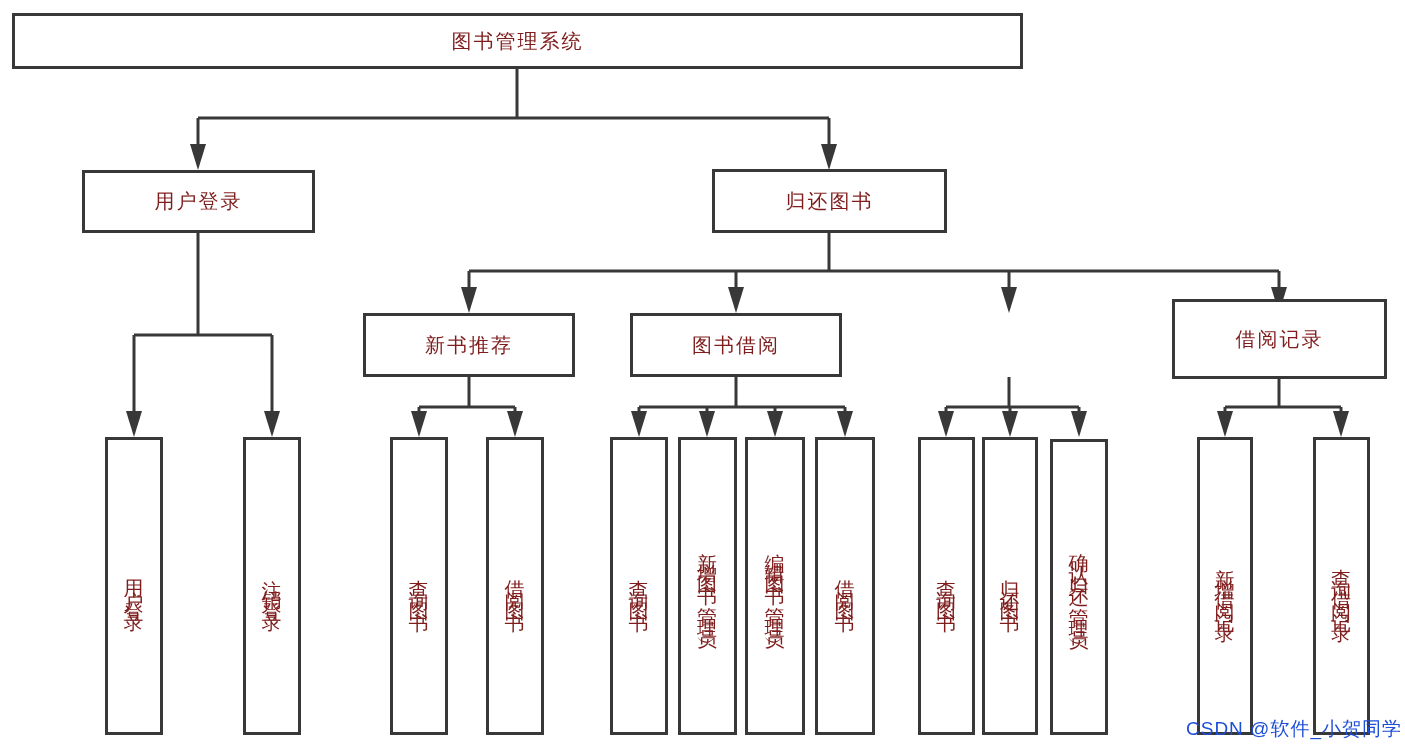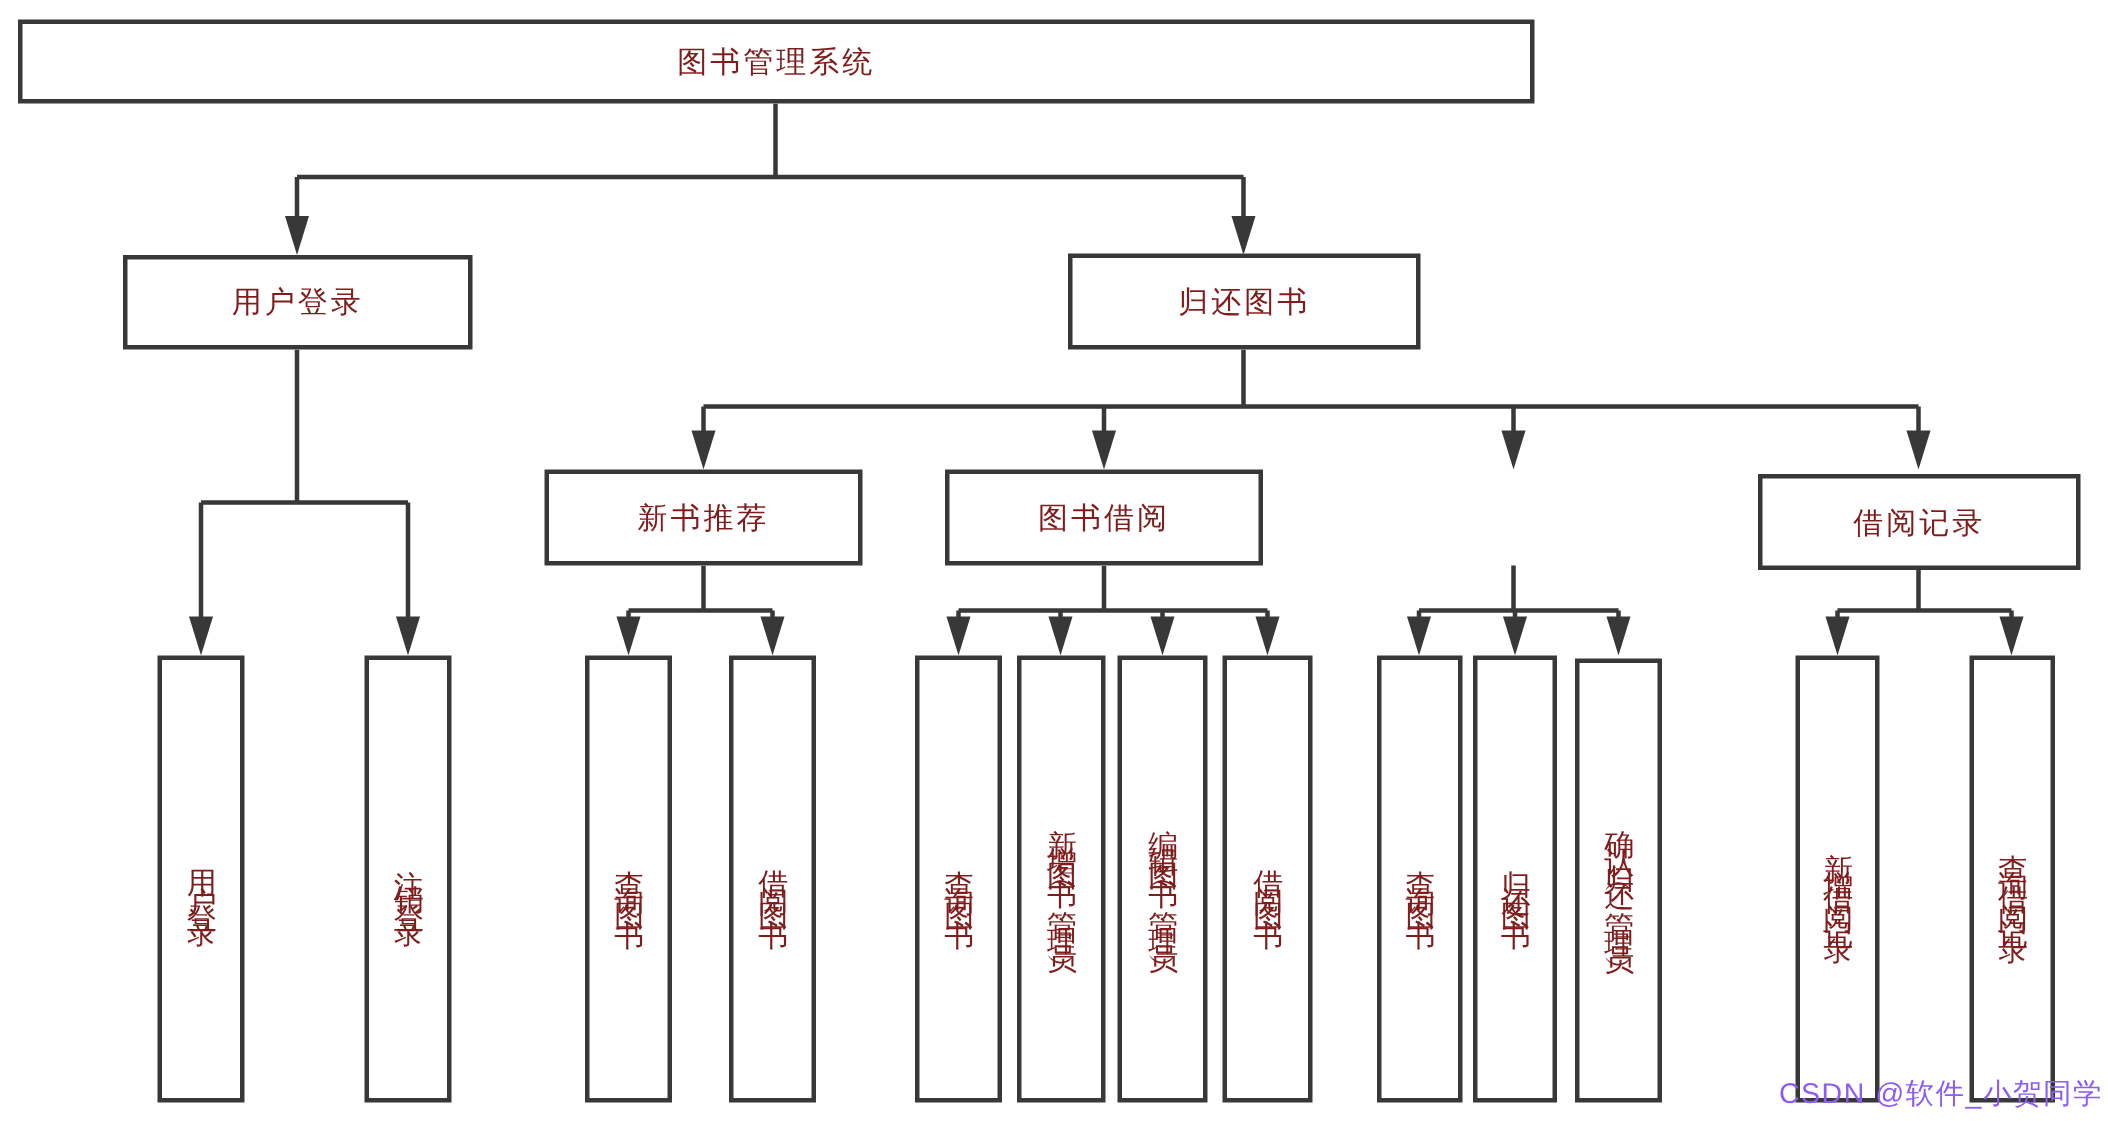--- a/index.html
+++ b/index.html
@@ -39,21 +39,21 @@
     text-orientation: mixed;
     letter-spacing: 11px;
     line-height: 1;
     white-space: nowrap;
   }
   .watermark {
     position: absolute;
     left: 1186px;
     top: 716px;
     font-size: 19px;
-    color: #8b5cf6;
+    color: #1d4ed8;
     letter-spacing: 1px;
     white-space: nowrap;
   }
 </style>
 </head>
 <body>
 
 <div class="canvas">
 
   <svg class="connectors" viewBox="0 0 1405 747" xmlns="http://www.w3.org/2000/svg">
@@ -96,21 +96,21 @@
     </g>
   </svg>
 
   <div class="node hnode" style="left:12px; top:13px; width:1011px; height:56px;">图书管理系统</div>
 
   <div class="node hnode" style="left:82px; top:170px; width:233px; height:63px;">用户登录</div>
   <div class="node hnode" style="left:712px; top:169px; width:235px; height:64px;">归还图书</div>
 
   <div class="node hnode" style="left:363px; top:313px; width:212px; height:64px;">新书推荐</div>
   <div class="node hnode" style="left:630px; top:313px; width:212px; height:64px;">图书借阅</div>
-  <div class="node hnode" style="left:1172px; top:316px; width:215px; height:64px;">借阅记录</div>
+  <div class="node hnode" style="left:1172px; top:299px; width:215px; height:80px;">借阅记录</div>
 
   <div class="node vnode" style="left:105px; top:437px; width:58px; height:298px;">用户登录</div>
   <div class="node vnode" style="left:243px; top:437px; width:58px; height:298px;">注销登录</div>
 
   <div class="node vnode" style="left:390px; top:437px; width:58px; height:298px;">查询图书</div>
   <div class="node vnode" style="left:486px; top:437px; width:58px; height:298px;">借阅图书</div>
 
   <div class="node vnode" style="left:610px; top:437px; width:58px; height:298px;">查询图书</div>
   <div class="node vnode" style="left:678px; top:437px; width:59px; height:298px;">新增图书（管理员）</div>
   <div class="node vnode" style="left:745px; top:437px; width:60px; height:298px;">编辑图书（管理员）</div>

